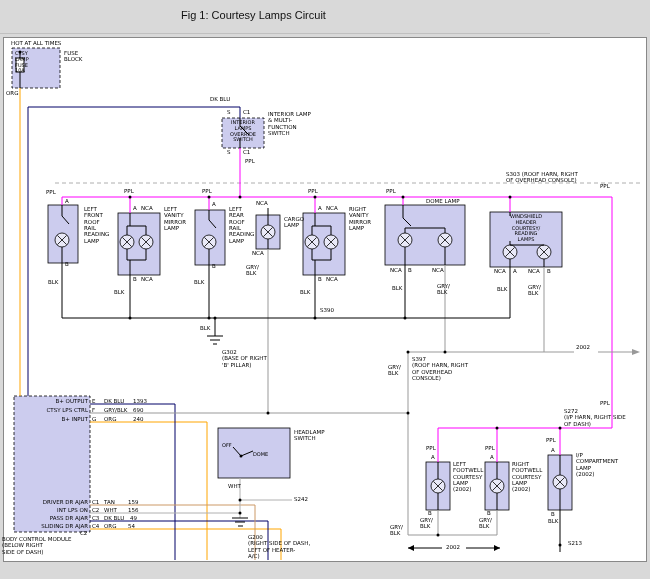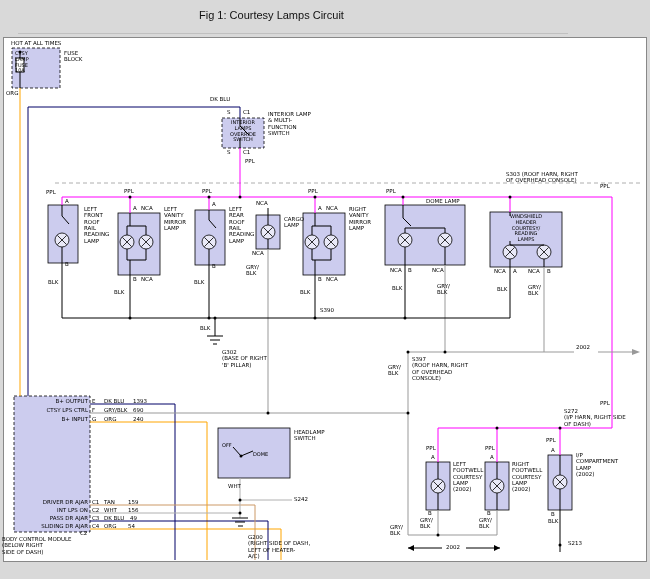--- a/index.html
+++ b/index.html
@@ -1,18 +1,18 @@
 <!DOCTYPE html>
 <html><head>
 <meta charset="utf-8">
 <style>
   html,body{margin:0;padding:0}
   body{width:650px;height:579px;position:relative;overflow:hidden;background:#d9d9d9;
        font-family:"Liberation Sans",sans-serif}
-  #hdr{position:absolute;left:18px;top:0;width:550px;height:33px;background:#d9d9d9;
+  #hdr{position:absolute;left:0;top:0;width:550px;height:33px;background:#d9d9d9;
        border-bottom:1px solid #c0c0c0;z-index:3}
   #hdr .title{position:absolute;left:181px;top:9px;font:11px "Liberation Sans",sans-serif;color:#111}
   svg{position:absolute;left:0;top:0;z-index:1}
   #labels{position:absolute;left:0;top:0;width:650px;height:579px;z-index:2;pointer-events:none}
   .lbl{position:absolute;font:5.5px/1.15 "DejaVu Sans",sans-serif;color:#000;white-space:pre-line}
   .s5{font-size:5px}
   .ctr{text-align:center}
   .rt{text-align:right}
 </style>
 </head>

